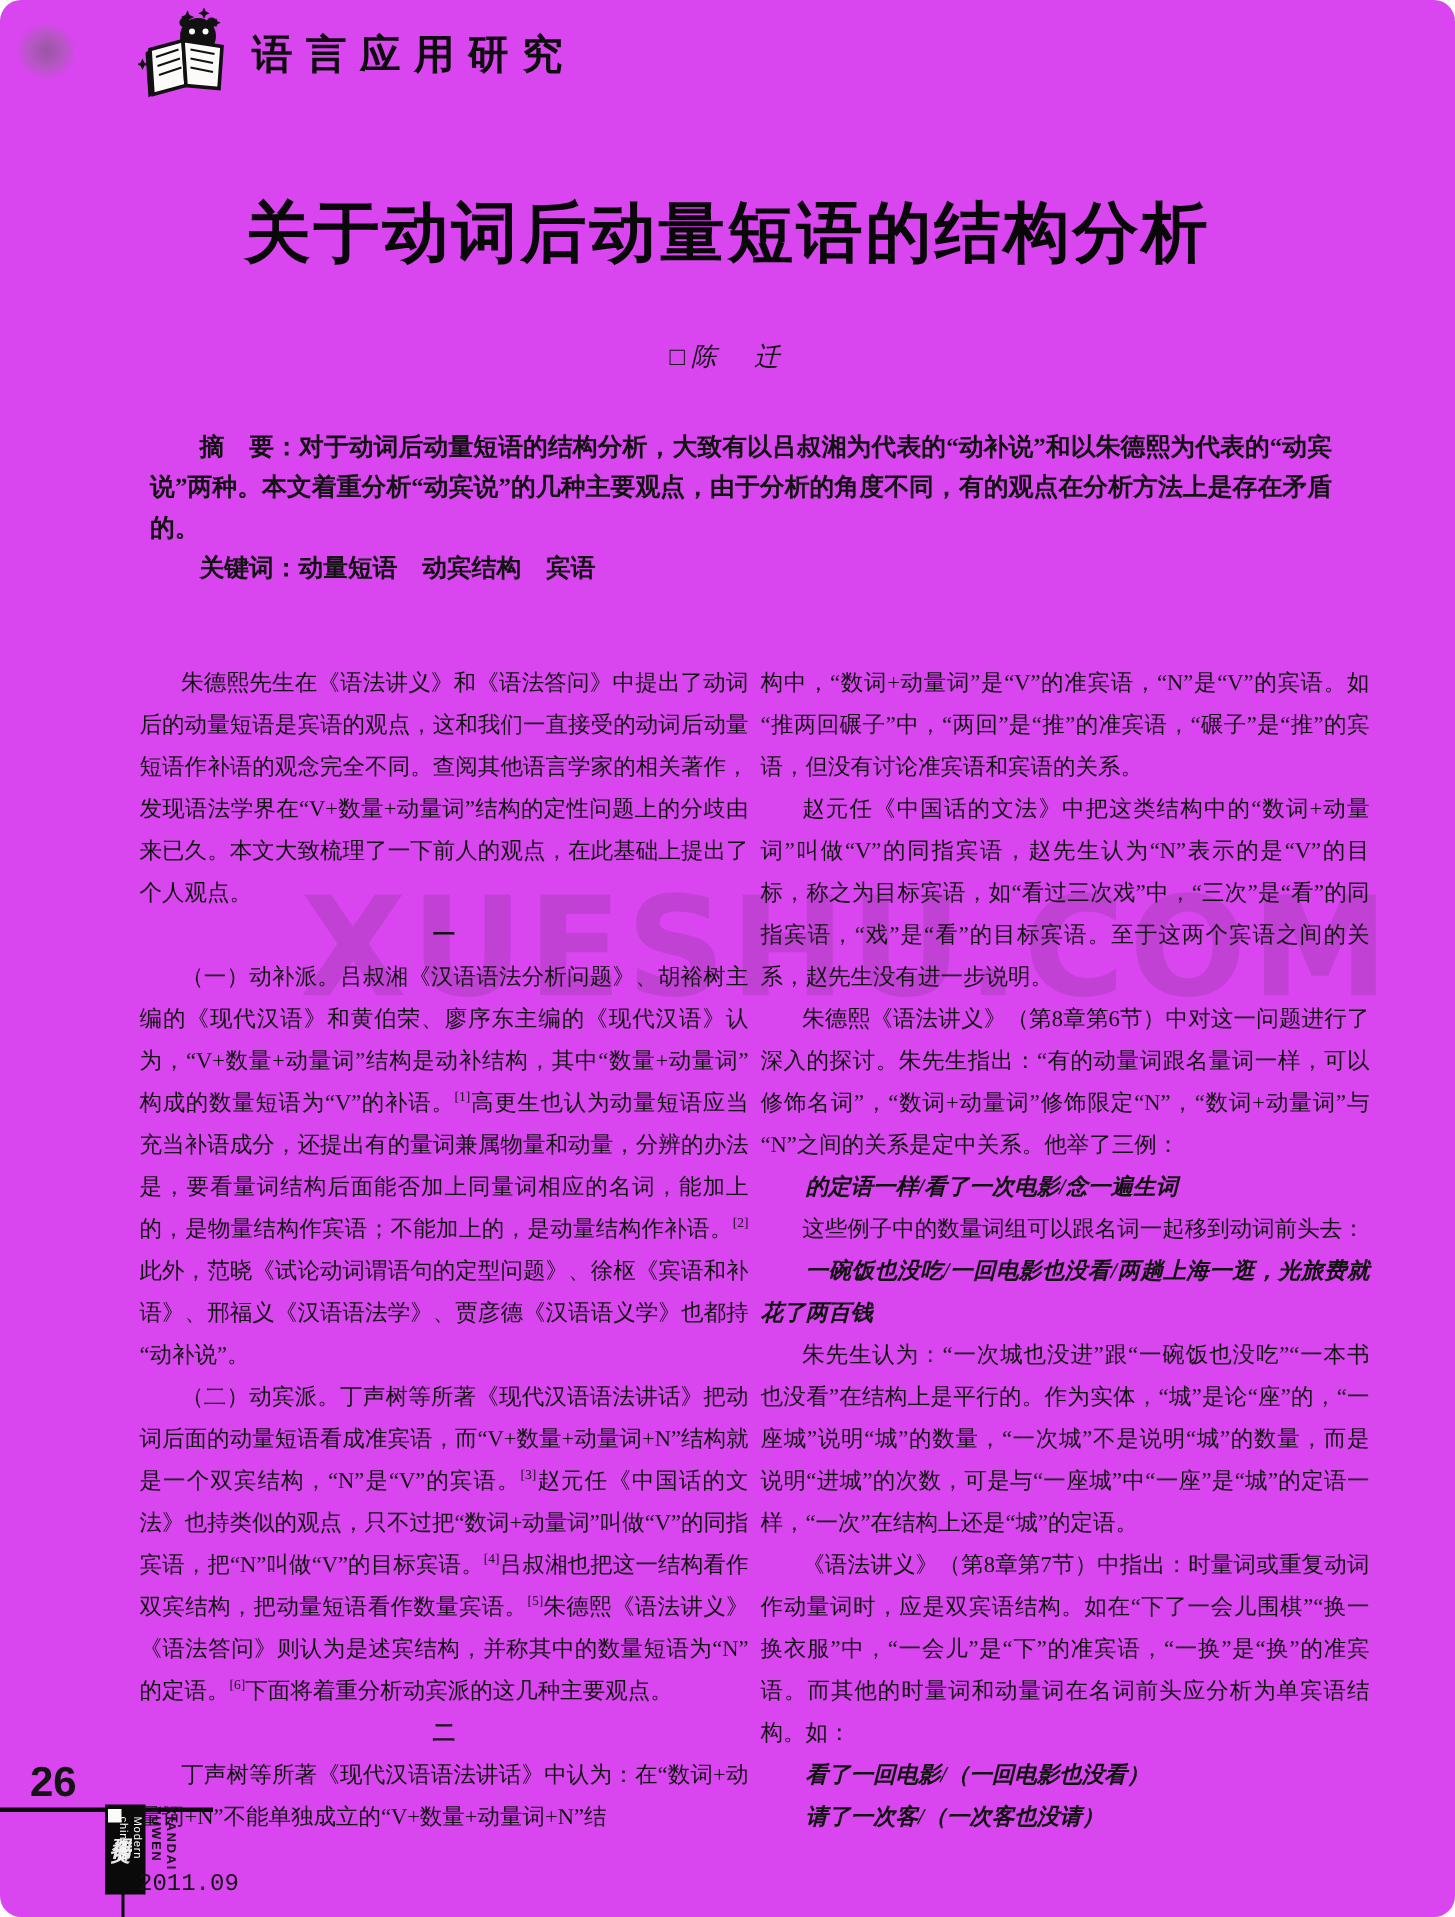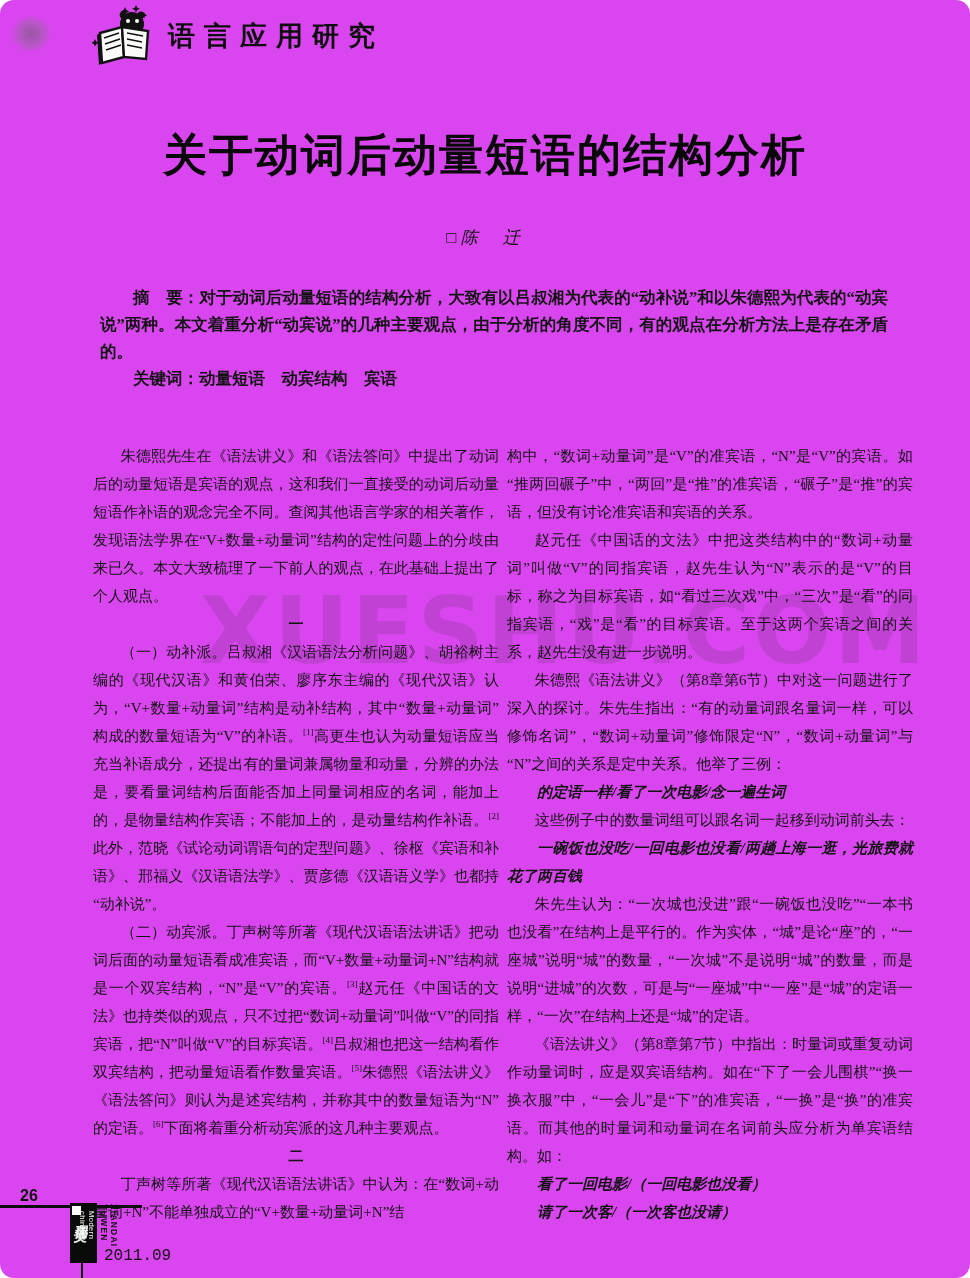--- a/index.html
+++ b/index.html
@@ -50,21 +50,21 @@
   .col{width:406px; font-size:15px; line-height:28px; text-align:justify; text-justify:inter-ideograph;}
   .col p{margin:0;}
   .col p.para{text-indent:1.85em;}
   .col p.cont{text-indent:0;}
   .col p.heading{text-align:center; text-indent:0; font-weight:bold;}
   .col p.example{text-indent:2em; font-weight:600; font-style:italic;}
   .col sup{font-size:9px; line-height:0; vertical-align:super;}
   
   .page-number{
     position:absolute; left:20px; top:1172px;
-    font-family:"Liberation Sans","DejaVu Sans",sans-serif; font-size:16px; font-weight:bold;margin-top:15px;
+    font-family:"Liberation Sans","DejaVu Sans",sans-serif; font-size:28px; font-weight:bold;
   }
   .footer-rule{position:absolute; left:0; top:1205px; width:142px; height:3px; background:#0a0a0a;}
   .journal-bar{position:absolute; left:70px; top:1203px; width:27px; height:60px; background:#0a0a0a;}
   .journal-bar .notch{position:absolute; left:2px; top:3px; width:9px; height:9px; background:#fbfbf9;}
   .journal-name-vertical{
     position:absolute; left:1px; top:12px; writing-mode:vertical-rl;
     color:#fff; font-size:13px; font-style:italic; font-weight:bold; letter-spacing:1px; opacity:.92;
     font-family:"Liberation Serif",serif;
   }
   .journal-latin-small{
@@ -72,21 +72,21 @@
     color:#fff; font-size:7.5px; letter-spacing:.5px;
     font-family:"Liberation Sans",sans-serif;
   }
   .bar-tail{position:absolute; left:81px; top:1262px; width:2px; height:16px; background:#0a0a0a;}
   .journal-latin-caps{
     position:absolute; left:99px; top:1204px; writing-mode:vertical-rl;
     color:#111; font-size:8.5px; font-weight:bold; letter-spacing:1.2px;
     font-family:"Liberation Sans",sans-serif;
   }
   .issue-date{
-    position:absolute; left:104px; top:1247px; font-size:16px;
+    position:absolute; left:92px; top:1247px; font-size:16px;
     font-family:"Liberation Mono","DejaVu Sans Mono",monospace;
   }
 </style>
 </head>
 <body>
 
 <div class="page">
 
   <div class="smudge"></div>
 

